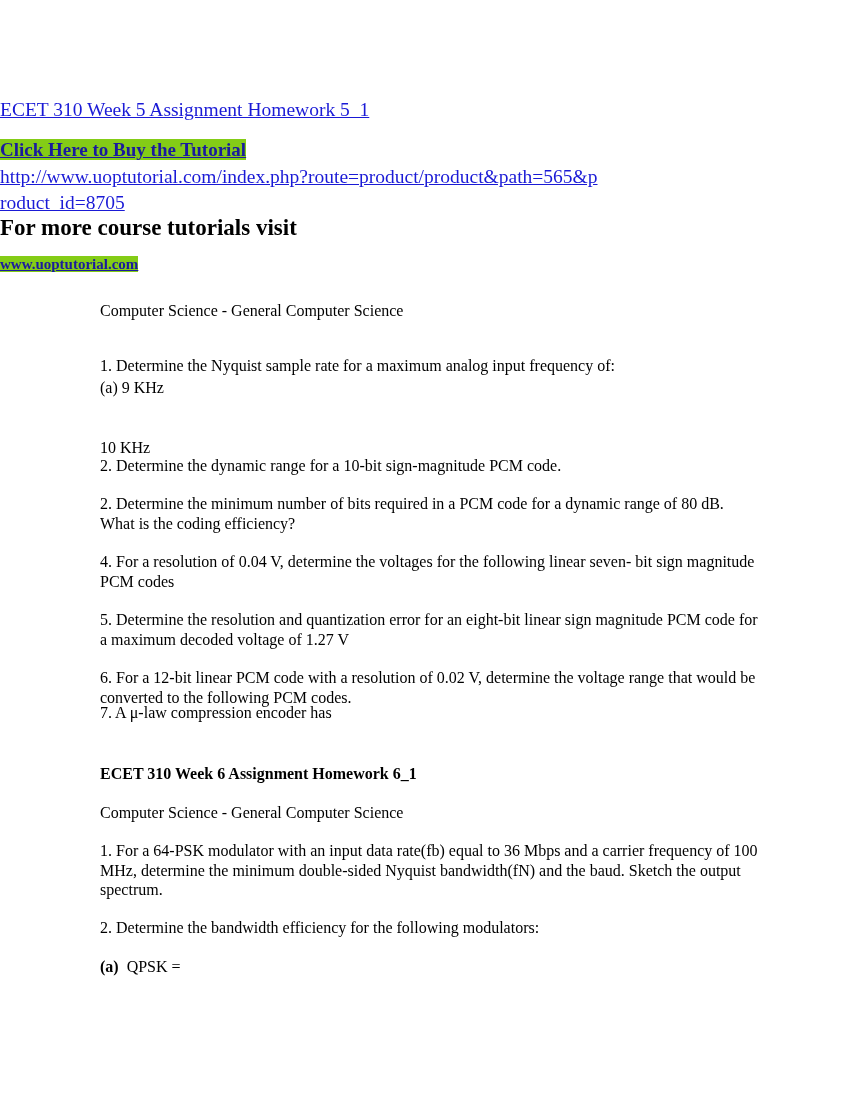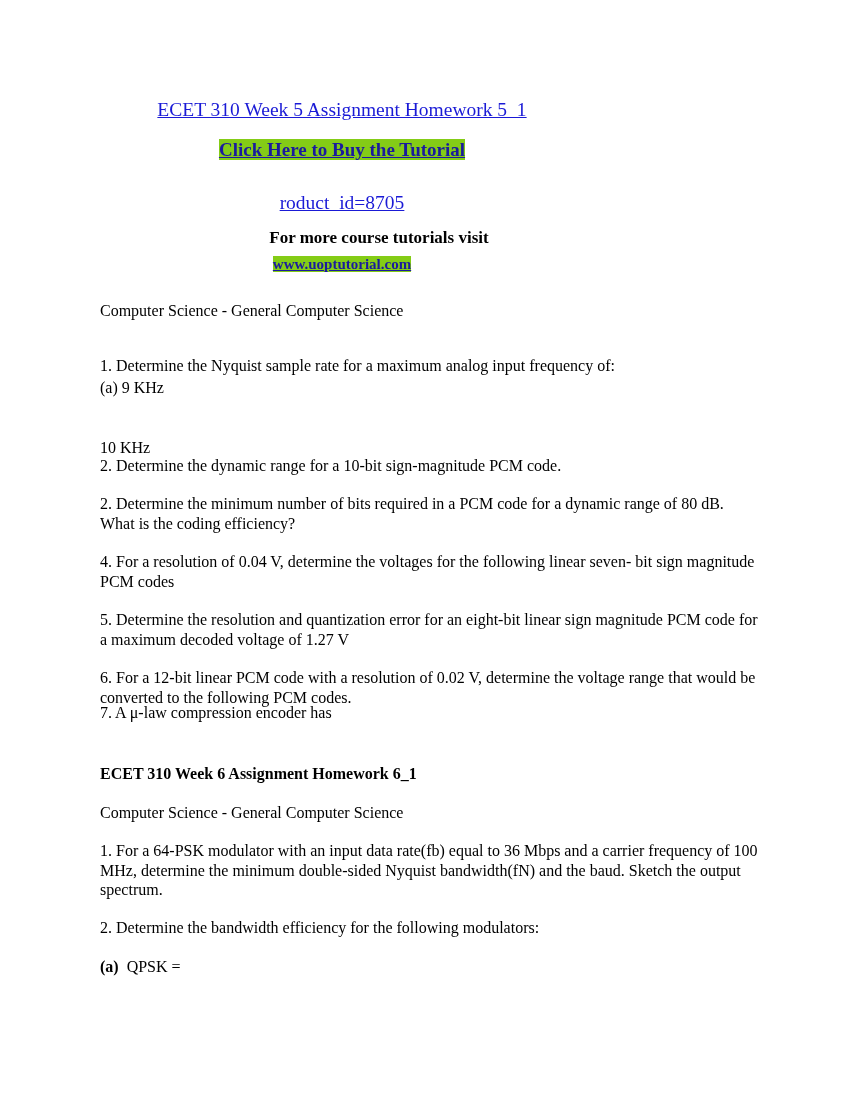--- a/index.html
+++ b/index.html
@@ -1,44 +1,44 @@
 <!DOCTYPE html>
 <html><head>
   <meta charset="utf-8">
   <style>
     html, body { margin: 0; padding: 0; background: #ffffff; }
     body {
       width: 850px; height: 1100px; position: relative; overflow: hidden;
       font-family: "Liberation Serif", "DejaVu Serif", serif;
       color: #000000;
     }
-    .header { position: absolute; left: 0; width: 684px; text-align: center; }
+    .header { position: absolute; left: 0; width: 684px; text-align: left; }
     .title-link {
       top: 99px; font-size: 19.5px; color: #1a1ad6; text-decoration: underline;
     }
     .buy-link {
       top: 139px; font-size: 19px; font-weight: bold; color: #1a1a9e;
     }
     .buy-link span, .site-link span { background: #84cc16; text-decoration: underline; }
     .url-link {
       top: 164px; font-size: 19.5px; color: #1a1ad6; line-height: 26px;
     }
     .url-link a { color: #1a1ad6; text-decoration: underline; }
-    .more-text { top: 228px; font-size: 17px; font-weight: bold; margin-left: 37px; }
+    .more-text { top: 215px; font-size: 23px; font-weight: bold; }
     .site-link { top: 256px; font-size: 15px; font-weight: bold; color: #1a1a9e; }
     .p { position: absolute; left: 100px; width: 660px; font-size: 16px; line-height: 19.5px; }
     .bold { font-weight: bold; }
   </style>
 </head>
 <body>
 
 <div class="header title-link">ECET 310 Week 5 Assignment Homework 5_1</div>
 <div class="header buy-link"><span>Click Here to Buy the Tutorial</span></div>
 <div class="header url-link">
-  <br>
+  <a>http://www.uoptutorial.com/index.php?route=product/product&amp;path=565&amp;p</a><br>
   <a>roduct_id=8705</a>
 </div>
 <div class="header more-text">For more course tutorials visit</div>
 <div class="header site-link"><span>www.uoptutorial.com</span></div>
 
 <div class="p" style="top:301px">Computer Science - General Computer Science</div>
 <div class="p" style="top:356px">1.  Determine the Nyquist sample rate for a maximum analog input frequency of:</div>
 <div class="p" style="top:378px">(a)  9 KHz</div>
 <div class="p" style="top:438px">10 KHz</div>
 <div class="p" style="top:456px">2. Determine the dynamic range for a 10-bit sign-magnitude PCM code.</div>

